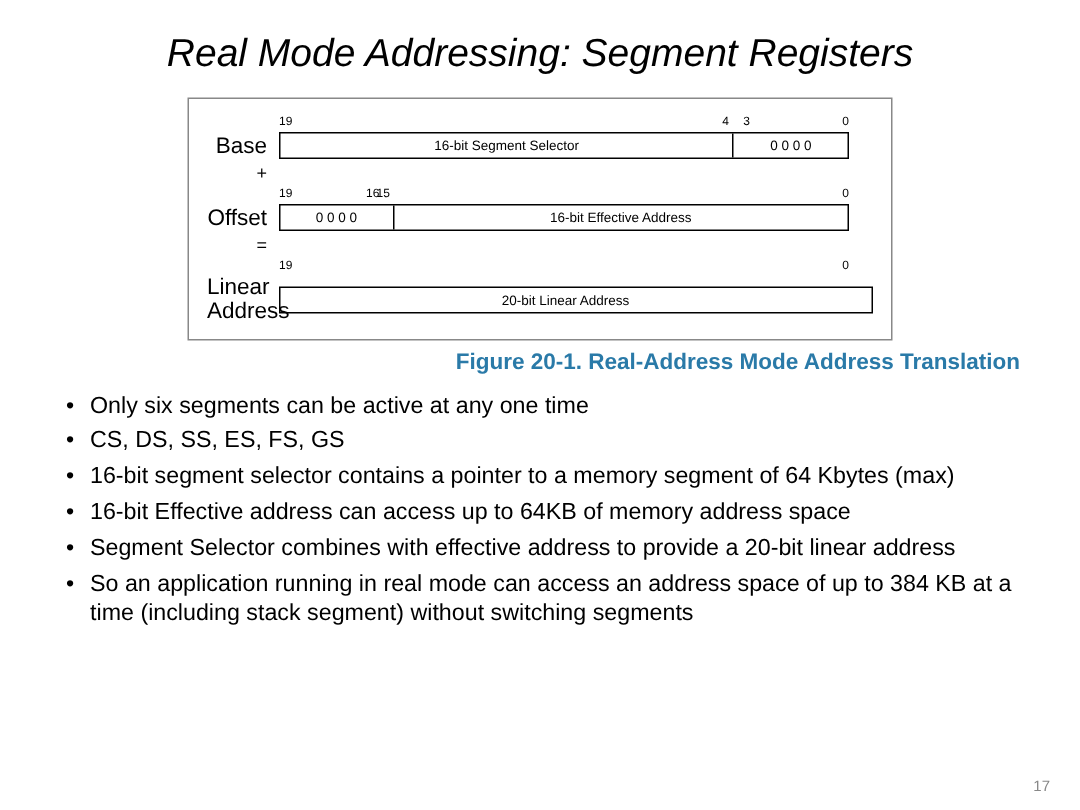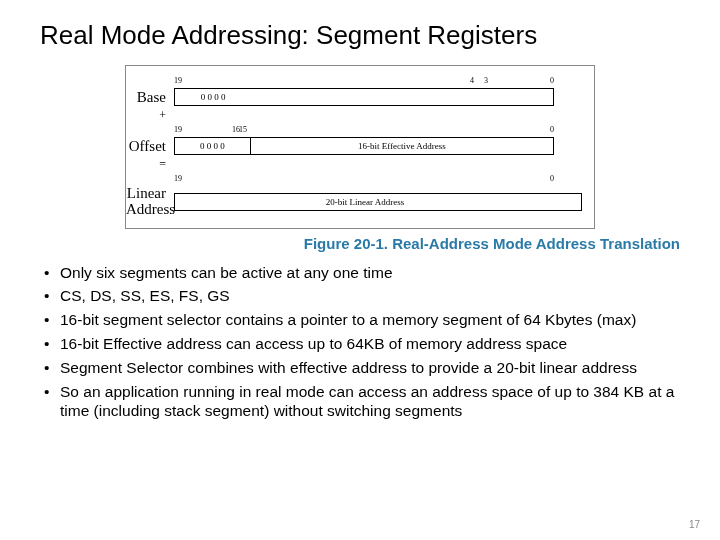--- a/index.html
+++ b/index.html
@@ -6,32 +6,32 @@
   body {
     width: 720px;
     height: 540px;
     background: #fff;
     font-family: Arial, Helvetica, sans-serif;
     color: #000;
     position: relative;
     padding: 20px 40px 20px 40px;
   }
   .title {
-    text-align: left;
+    text-align: center;
     font-size: 26px;
     font-weight: 400;
     margin-bottom: 14px;
+    font-style: italic;
   }
   .figure {
     border: 1px solid #888;
     margin: 0 auto 6px auto;
     width: 470px;
-    padding: 8px 12px 8px 0;
+    padding: 8px 12px 8px 12px;
     font-size: 9px;
-    font-family: Liberation Serif, serif;
   }
   .row {
     display: flex;
     align-items: center;
     margin: 2px 0;
   }
   .rowlabel {
     width: 48px;
     text-align: right;
     padding-right: 8px;
@@ -105,20 +105,21 @@
     <div class="bitlabels" style="width:380px;">
       <span style="left:0">19</span>
       <span style="right:80px">4</span>
       <span style="right:66px">3</span>
       <span style="right:0">0</span>
     </div>
   </div>
   <div class="row">
     <div class="rowlabel">Base</div>
     <div class="regbox" style="width:380px;">
+      <div class="seg" style="width:304px">16-bit Segment Selector</div>
       <div class="seg" style="width:76px">0  0  0  0</div>
     </div>
   </div>
 
   <div class="op">+</div>
 
   <div class="row">
     <div class="rowlabel"></div>
     <div class="bitlabels" style="width:380px;">
       <span style="left:0">19</span>

